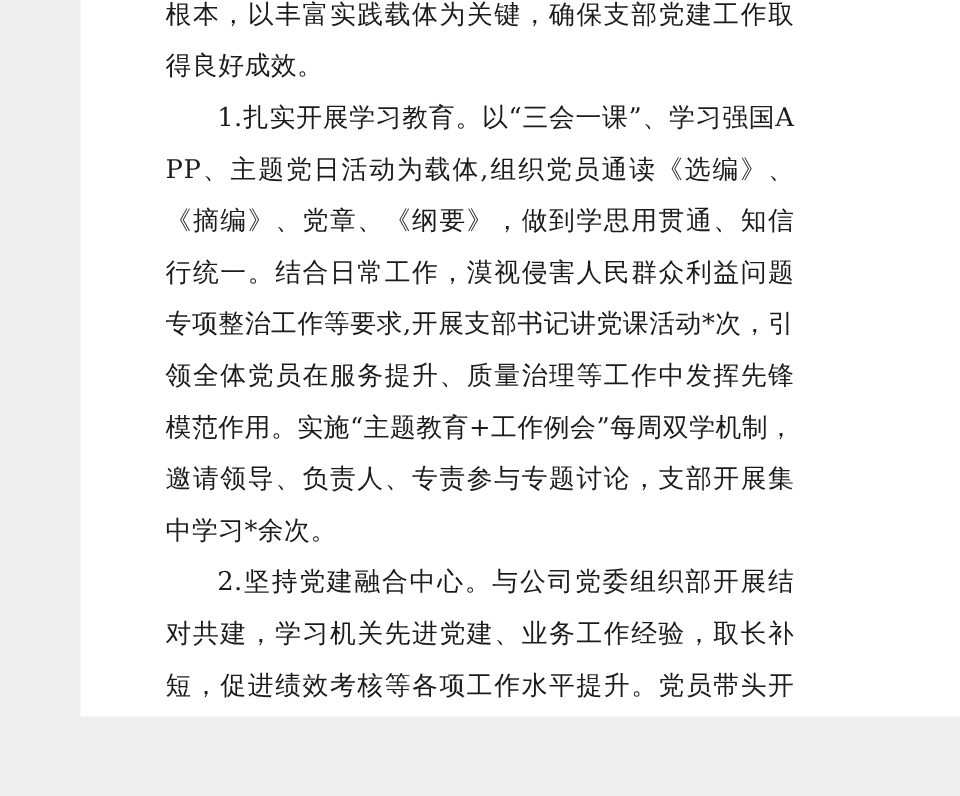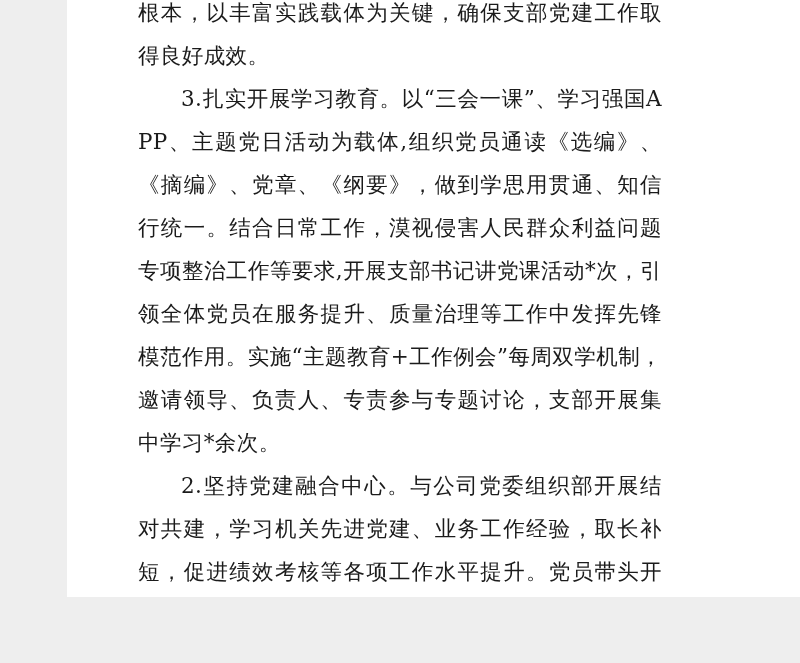--- a/index.html
+++ b/index.html
@@ -45,16 +45,16 @@
   .first-para {
     margin-top: -9px;
   }
 </style>
 </head>
 <body>
 
 <div class="page">
   <div class="doc-body">
     <p class="para first-para">根本，以丰富实践载体为关键，确保支部党建工作取得良好成效。</p>
-    <p class="para indent">3.扎实开展学习教育。以“三会一课”、学习强国APP、主题党日活动为载体,组织党员通读《选编》、《摘编》、党章、《纲要》，做到学思用贯通、知信行统一。结合日常工作，漠视侵害人民群众利益问题专项整治工作等要求,开展支部书记讲党课活动*次，引领全体党员在服务提升、质量治理等工作中发挥先锋模范作用。实施“主题教育+工作例会”每周双学机制，邀请领导、负责人、专责参与专题讨论，支部开展集中学习*余次。</p>
+    <p class="para indent">1.扎实开展学习教育。以“三会一课”、学习强国APP、主题党日活动为载体,组织党员通读《选编》、《摘编》、党章、《纲要》，做到学思用贯通、知信行统一。结合日常工作，漠视侵害人民群众利益问题专项整治工作等要求,开展支部书记讲党课活动*次，引领全体党员在服务提升、质量治理等工作中发挥先锋模范作用。实施“主题教育+工作例会”每周双学机制，邀请领导、负责人、专责参与专题讨论，支部开展集中学习*余次。</p>
     <p class="para indent">2.坚持党建融合中心。与公司党委组织部开展结对共建，学习机关先进党建、业务工作经验，取长补短，促进绩效考核等各项工作水平提升。党员带头开展主动运维，完善各类应急预案，全力配合公司完成</p>
   </div>
 </div>
 
 </body></html>

